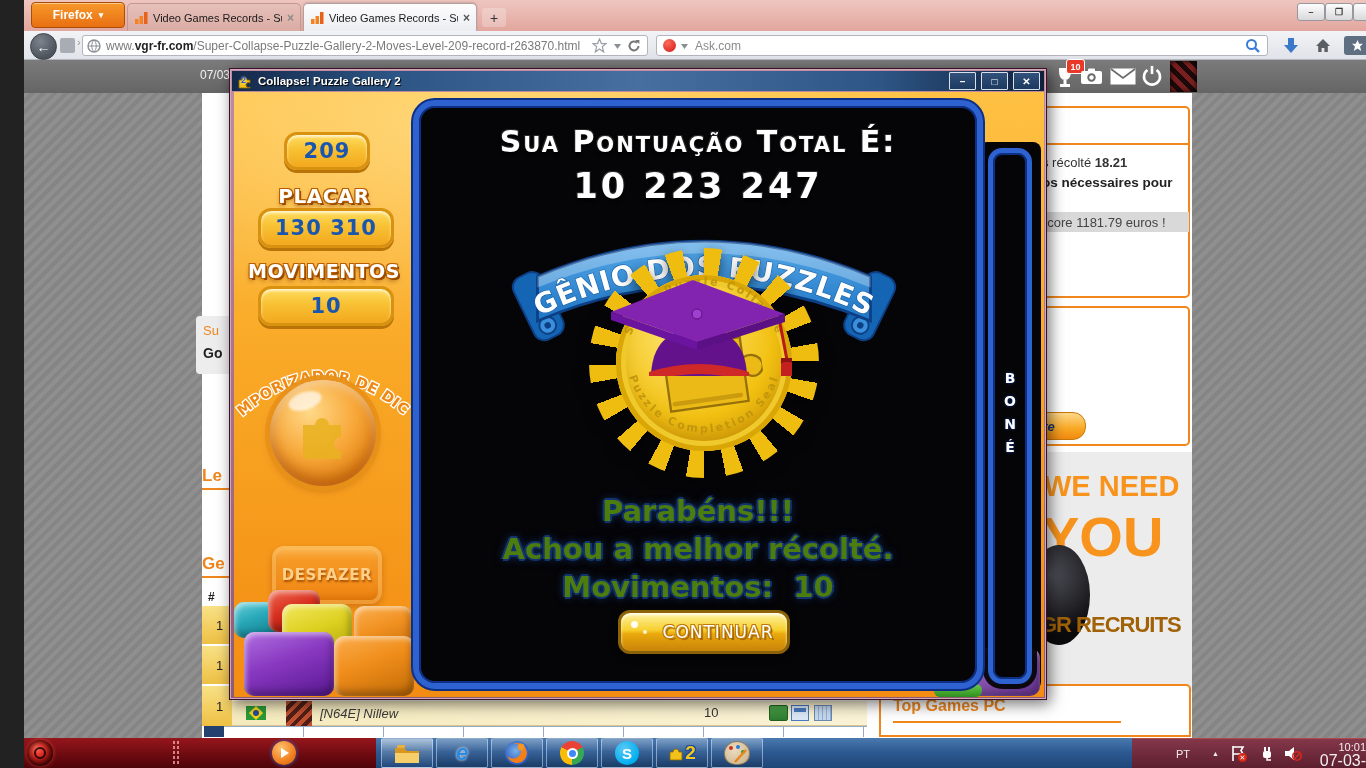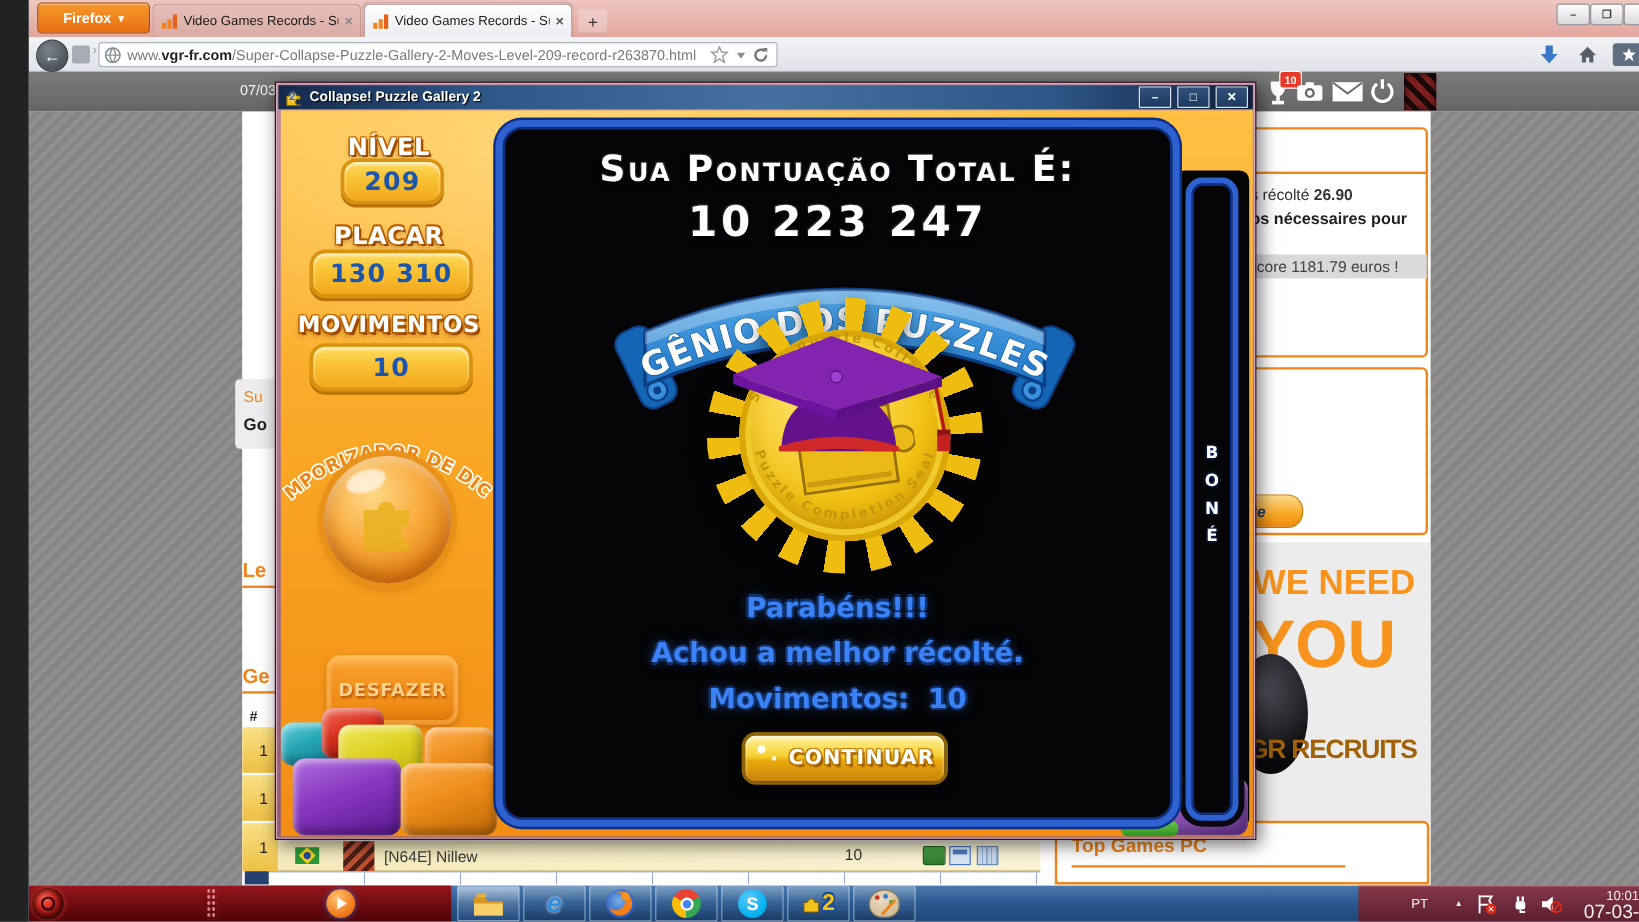--- a/index.html
+++ b/index.html
@@ -76,25 +76,25 @@
     background:radial-gradient(circle at 38% 30%,#ffd988 0%,#f8a83a 45%,#e07f10 80%,#c86a08 100%);
     box-shadow:inset 0 -8px 14px rgba(150,60,0,.5),inset 0 4px 8px rgba(255,255,255,.45),
       0 0 0 5px rgba(232,144,24,.95),0 4px 9px rgba(120,50,0,.4);}
   .ball::before{content:"";position:absolute;left:18px;top:12px;width:34px;height:18px;border-radius:50%;
     background:rgba(255,255,255,.65);transform:rotate(-18deg);filter:blur(1px);}
 
   .panel{left:179px;top:8px;width:570px;height:589px;background:#050508;
     border:6px solid #2d62d0;border-radius:22px;box-shadow:0 0 0 2px #0d2f86,inset 0 0 0 2px #0d2f86;box-sizing:border-box;}
   .scoreline{width:100%;text-align:center;color:#fff;font-weight:800;
     text-shadow:0 3px 3px rgba(0,0,0,.8),-1px -1px 0 #2a2a2a,1px -1px 0 #2a2a2a;}
-  .congrats{width:100%;text-align:center;color:#3b82f6;font-weight:800;font-size:23px;
+  .congrats{width:100%;text-align:center;color:#4d7c0f;font-weight:800;font-size:29px;
     text-shadow:-2px 0 0 #11336e,2px 0 0 #11336e,0 -2px 0 #11336e,0 2px 0 #11336e,
       -1px -1px 0 #11336e,1px 1px 0 #11336e,0 0 10px rgba(30,80,160,.75);}
   .continuar{background:linear-gradient(180deg,#fdf3a0 0%,#f7cf2e 45%,#e9a90c 55%,#c9830a 100%);
-    border:3px solid #8a6207;border-radius:12px;color:#fff;font-weight:700;font-size:17px;letter-spacing:1px;
+    border:3px solid #8a6207;border-radius:12px;color:#fff;font-weight:400;font-size:17px;letter-spacing:1px;
     text-shadow:-1px -1px 0 #c07a08,1px -1px 0 #c07a08,-1px 1px 0 #c07a08,2px 2px 1px #9a5e06;
     box-shadow:inset 0 2px 3px rgba(255,255,255,.8),0 3px 7px rgba(0,0,0,.7);box-sizing:border-box;padding-left:28px;}
   .sunrays{position:absolute;width:230px;height:230px;border-radius:50%;
     background:repeating-conic-gradient(#eebd10 0deg 9deg,rgba(0,0,0,0) 9deg 20deg);
     filter:drop-shadow(0 5px 7px rgba(0,0,0,.55));}
   .suncore{position:absolute;left:27px;top:27px;right:27px;bottom:27px;border-radius:50%;
     background:radial-gradient(circle at 40% 32%,#ffe87a,#f2c112 55%,#d89c05 90%);
     box-shadow:inset 0 0 0 5px #d9a606,inset 0 0 0 10px #f0c92c,inset 0 -14px 22px rgba(140,90,0,.4);}
   .bonebar{background:#050507;border:5px solid #2d62d0;border-radius:14px;box-sizing:border-box;
     box-shadow:0 0 0 5px rgba(5,5,8,.95),inset 0 0 0 2px #0d2f86;}
@@ -172,20 +172,31 @@
       </svg>
     <svg width="9" height="8" style="margin:0 3px">
         <polygon points="1,2 8,2 4.5,7" fill="#8a8f96"></polygon>
       </svg>
     <svg width="14" height="14" style="margin:0 2px">
         <path d="M11.5,7 a4.5,4.5 0 1,1 -1.3,-3.2" stroke="#777" stroke-width="2" fill="none"></path>
         <polygon points="8.2,1 12.4,1 12.4,5" fill="#777"></polygon>
       </svg>
   </div>
 
+  <div class="abs searchfield">
+    <span style="display:inline-block;width:13px;height:13px;border-radius:50%;background:radial-gradient(circle at 35% 30%,#ff6a5a,#d01818);margin-right:4px;"></span>
+    <svg width="9" height="8" style="margin-right:6px">
+        <polygon points="1,2 8,2 4.5,7" fill="#8a8f96"></polygon>
+      </svg>
+    <span style="flex:1">Ask.com</span>
+    <svg width="16" height="16">
+        <circle cx="6.5" cy="6.5" r="4.5" fill="none" stroke="#3a7ad8" stroke-width="2"></circle>
+        <line x1="10" y1="10" x2="14" y2="14" stroke="#3a7ad8" stroke-width="2.4"></line>
+      </svg>
+  </div>
 
   <svg class="abs" style="left:1258px;top:37px" width="18" height="18">
       <polygon points="6,1 12,1 12,8 16,8 9,16 2,8 6,8" fill="#3a78c8"></polygon>
     </svg>
   <svg class="abs" style="left:1290px;top:37px" width="18" height="18">
       <path d="M9,2 L16,9 h-2.2 v6 h-3.4 v-4 h-2.8 v4 H4.2 V9 H2 Z" fill="#5a5f66"></path>
     </svg>
   <div class="abs flexc" style="left:1320px;top:36px;width:26px;height:19px;background:#5f6e80;border-radius:3px;">
     <svg width="13" height="13">
         <polygon points="6.5,1 8.2,4.8 12,4.8 9,7.6 10.2,12 6.5,9.4 2.8,12 4,7.6 1,4.8 4.8,4.8" fill="#fff"></polygon>
@@ -232,34 +243,34 @@
   <div class="abs goldcell" style="top:606px;height:38px;">1</div>
   <div class="abs goldcell" style="top:646px;height:38px;">1</div>
   <div class="abs goldcell" style="top:686px;height:40px;">1</div>
 
   <div class="abs" style="left:208px;top:701px;width:635px;height:25px;background:linear-gradient(90deg,#f6ebbe,#fbf3d6);border-bottom:1px solid #d8c890;box-sizing:border-box;">
     <span class="abs" style="left:14px;top:5px;width:20px;height:14px;background:#2a9a3a;display:inline-block;">
       <span class="abs" style="left:5px;top:2px;width:10px;height:10px;background:#f5d518;transform:rotate(45deg);display:inline-block;"></span>
       <span class="abs" style="left:7px;top:4px;width:6px;height:6px;background:#2a4a9a;border-radius:50%;display:inline-block;"></span>
     </span>
     <span class="abs" style="left:54px;top:0;width:26px;height:25px;background:repeating-linear-gradient(135deg,#c05030 0 4px,#502018 4px 8px);display:inline-block;"></span>
-    <span class="abs" style="left:88px;top:5px;font-size:13px;color:#3a3a3a;">[N64E] Nillew</span>
+    <span class="abs" style="left:88px;top:5px;font-size:13px;color:#3a3a3a;font-style:italic;">[N64E] Nillew</span>
     <span class="abs" style="left:472px;top:4px;font-size:13px;color:#333;">10</span>
     <span class="abs" style="left:537px;top:4px;width:17px;height:14px;background:linear-gradient(180deg,#4aa84a,#2f7a2f);border:1px solid #226022;border-radius:2px;display:inline-block;"></span>
     <span class="abs" style="left:559px;top:4px;width:16px;height:14px;background:#dce8f8;border:1px solid #4a7ac0;display:inline-block;">
         <span class="abs" style="left:2px;top:2px;right:2px;height:4px;background:#4a7ac0;display:inline-block;"></span>
       </span>
     <span class="abs" style="left:582px;top:4px;width:16px;height:14px;background:repeating-linear-gradient(90deg,#c8d8ec 0 3px,#8fb0d8 3px 4px);border:1px solid #6a8ab0;display:inline-block;"></span>
   </div>
   <div class="abs" style="left:180px;top:726px;width:20px;height:11px;background:#23406e;"></div>
   <div class="abs" style="left:200px;top:726px;width:643px;height:11px;background:repeating-linear-gradient(90deg,#ffffff 0 79px,#93aac9 79px 80px);border-top:1px solid #93aac9;box-sizing:border-box;"></div>
 
   <div class="abs obox" style="left:1014px;top:106px;width:152px;height:192px;"></div>
   <div class="abs" style="left:1014px;top:143px;width:152px;height:2px;background:#f0861c;"></div>
-  <div class="abs" style="left:1018px;top:155px;font-size:13px;color:#333;white-space:nowrap;"><span>s récolté </span><b>26.90</b></div>
+  <div class="abs" style="left:1018px;top:155px;font-size:13px;color:#333;white-space:nowrap;"><span>s récolté </span><b>18.21</b></div>
   <div class="abs" style="left:1018px;top:175px;font-size:13.5px;font-weight:bold;color:#222;white-space:nowrap;">os nécessaires pour</div>
   <div class="abs" style="left:1016px;top:212px;width:149px;height:20px;background:#d9d9d9;font-size:13px;color:#444;display:flex;align-items:center;white-space:nowrap;">ncore 1181.79 euros !</div>
 
   <div class="abs obox" style="left:1014px;top:306px;width:152px;height:140px;"></div>
   <div class="abs flexc" style="left:988px;top:412px;width:72px;height:26px;border-radius:13px;border:1px solid #c87808;background:linear-gradient(180deg,#fed98a,#f9a825 60%,#f08a10);font-style:italic;font-weight:800;font-size:13px;color:#16366e;">te</div>
 
   <div class="abs" style="left:1014px;top:452px;width:154px;height:240px;background:#ececec;">
     <div class="abs" style="left:6px;top:18px;font-size:29px;font-weight:800;color:#f8941d;font-family:'Liberation Sans',sans-serif;">WE NEED</div>
     <div class="abs" style="left:4px;top:52px;font-size:56px;font-weight:800;color:#f8941d;letter-sp
 acing:2px;">YOU</div>
@@ -292,21 +303,20 @@
         <span class="abs" style="left:4px;top:1px;font-size:9px;font-weight:800;color:#2a5ac8;text-shadow:0 0 2px #fff;">2</span>
       </span>
       <span class="gtitletxt" style="margin-left:22px;">Collapse! Puzzle Gallery 2</span>
       <span class="gbtn flexc">–</span>
       <span class="gbtn flexc">□</span>
       <span class="gbtn flexc">✕</span>
     </div>
 
     <div class="abs gcontent gamefont">
 
-      <div class="abs statlabel" style="left:0;top:18px;">NÍVEL</div>
       <div class="abs statbtn flexc" style="left:50px;top:40px;width:86px;height:38px;">209</div>
       <div class="abs statlabel" style="left:0;top:92px;">PLACAR</div>
       <div class="abs statbtn flexc" style="left:24px;top:116px;width:136px;height:40px;">130 310</div>
       <div class="abs statlabel" style="left:0;top:168px;font-size:19px;">MOVIMENTOS</div>
       <div class="abs statbtn flexc" style="left:24px;top:194px;width:136px;height:40px;">10</div>
 
       <svg class="abs" style="left:0;top:252px;" width="180" height="75">
         <defs>
             <path id="tArc" d="M14,68 Q90,6 166,68"></path>
           </defs>

